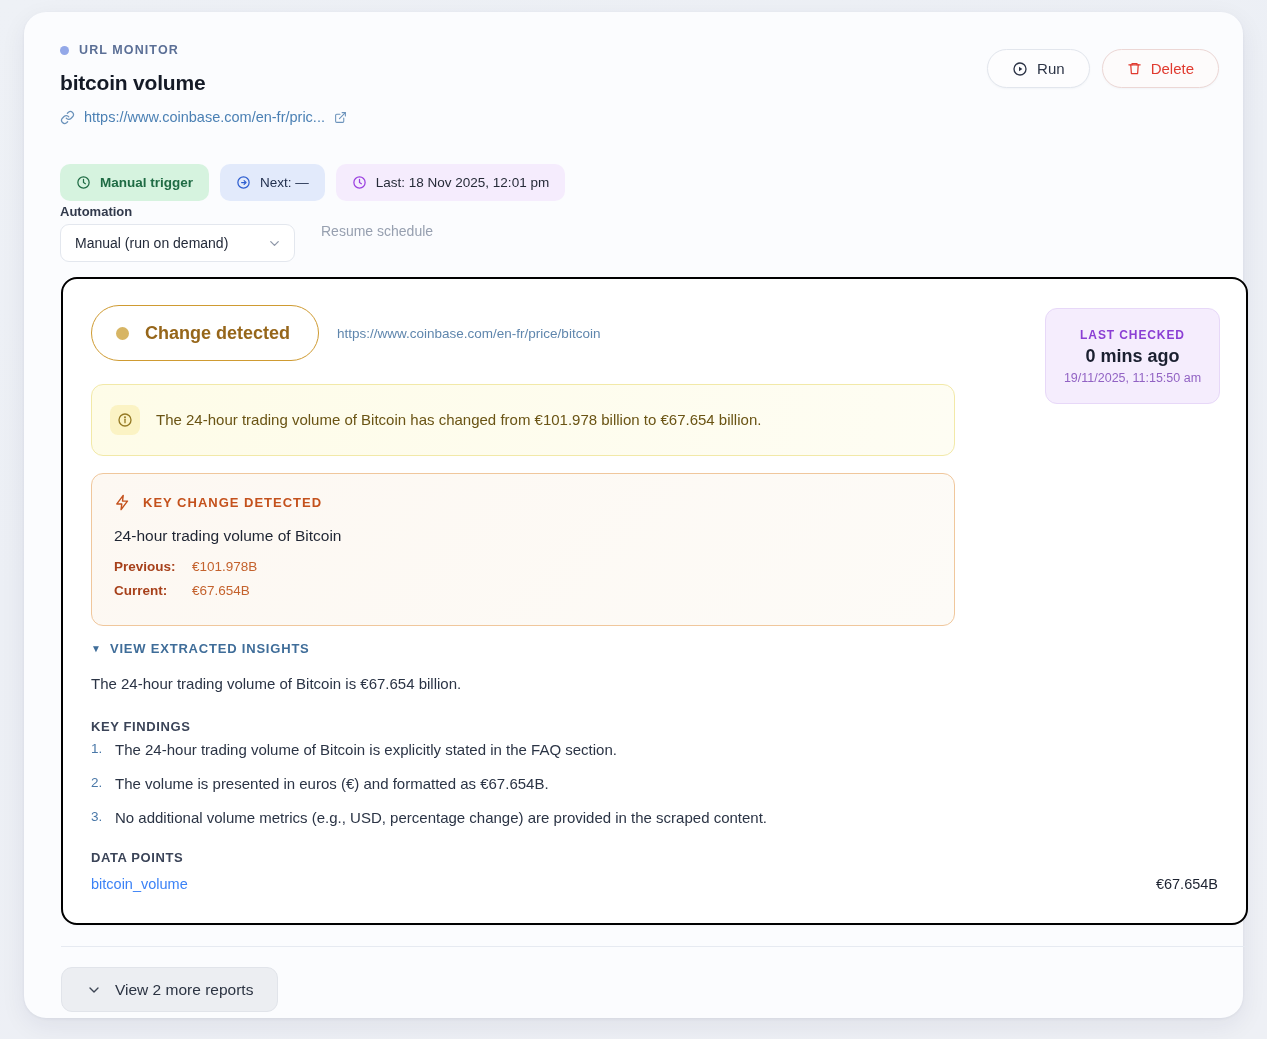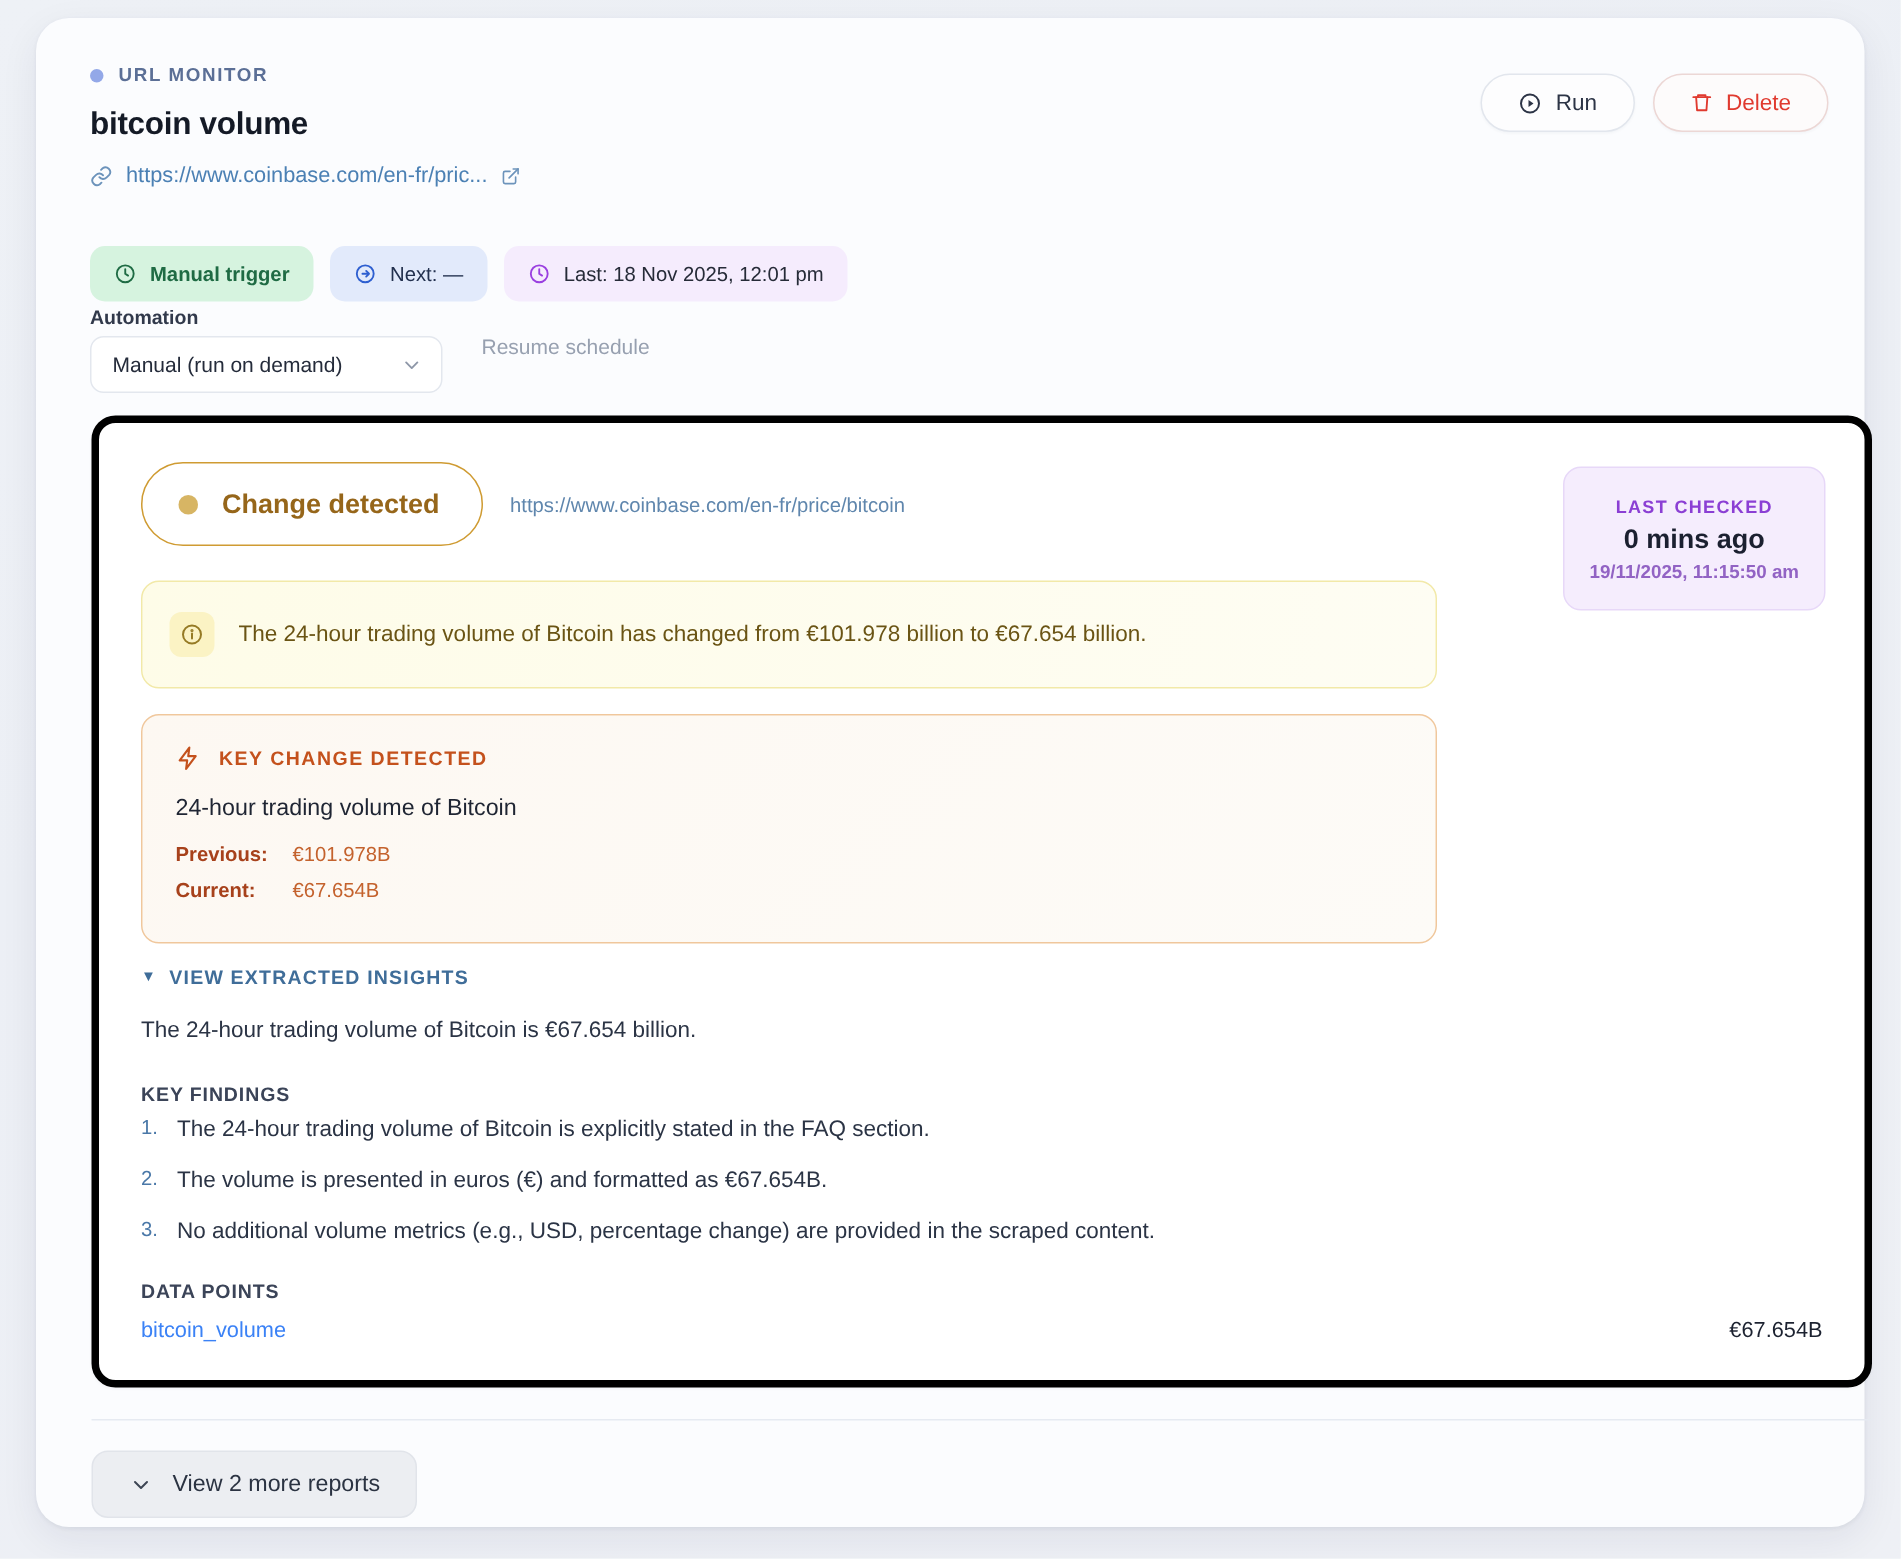--- a/index.html
+++ b/index.html
@@ -177,21 +177,21 @@
   }
 
   
   .report-card {
     position: absolute;
     left: 37px;
     top: 265px;
     width: 1187px;
     height: 648px;
     background: #fff;
-    border: 5px solid #000000;
+    border: 2px solid #000000;
     border-radius: 16px;
     box-shadow: 0 1px 2px rgba(25,35,70,.035);
     padding-left: 36px;
   }
 
   .status-row {
     position: absolute;
     left: 28px;
     top: 26px;
     display: flex;
@@ -249,21 +249,20 @@
   }
   .lc-value {
     font-size: 18px;
     font-weight: bold;
     color: #1b2030;
     text-align: right;
   }
   .lc-time {
     font-size: 12.5px;
     color: #9263c4;
-    font-weight: bold;
   }
 
   
   .info-banner {
     position: absolute;
     left: 28px;
     top: 105px;
     width: 864px;
     min-height: 72px;
     background: linear-gradient(100deg, #fefce8 0%, #fefdf3 100%);

